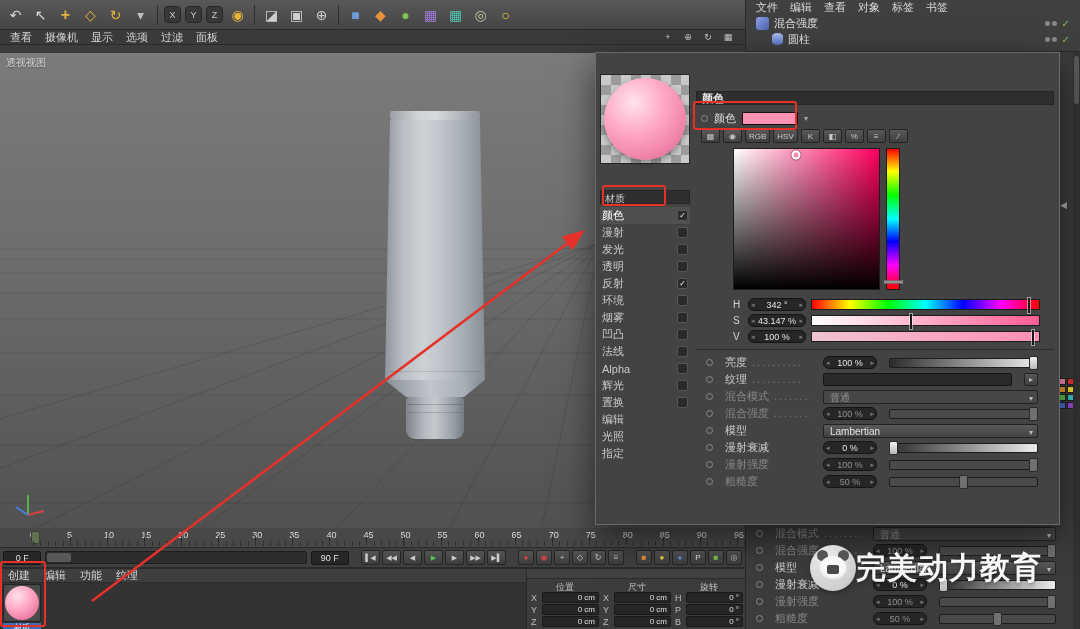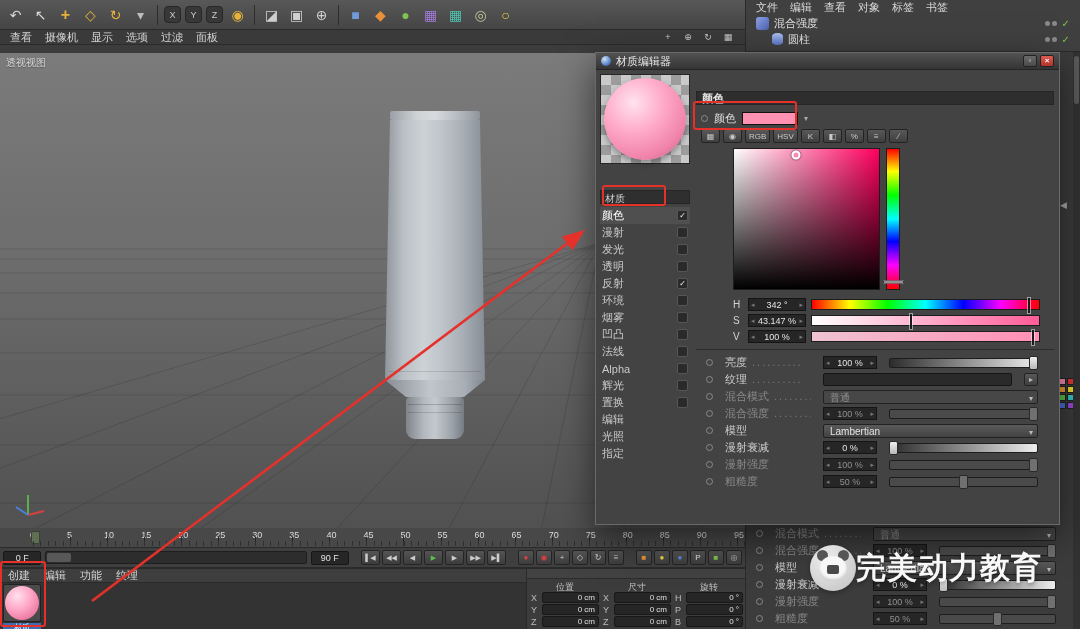--- a/index.html
+++ b/index.html
@@ -160,21 +160,21 @@
   background:linear-gradient(to top,#000,rgba(0,0,0,0)),linear-gradient(to right,#fff,#ff005e)}
 .sv-marker{position:absolute;left:43%;top:4%;width:9px;height:9px;border:2px solid #fff;border-radius:50%;
   box-shadow:0 0 2px #000;transform:translate(-50%,-50%)}
 .hue-strip{position:absolute;left:190px;top:0;width:14px;height:142px;border:1px solid #1d1d1d;
   background:linear-gradient(#f00 0%,#ff0 16%,#0f0 33%,#0ff 50%,#00f 66%,#f0f 83%,#f00 100%)}
 .hue-marker{position:absolute;left:-4px;top:95%;width:21px;height:3px;background:#f2f2f2;
   border:1px solid #333;transform:translateY(-50%)}
 .hsv-rows{margin-top:8px;padding-right:14px}
 .hsv-row{display:flex;align-items:center;height:13px;margin-bottom:3px;padding-left:37px;gap:5px}
 .hsv-label{width:10px;color:#d2d2d2;font-size:10px}
-.spin{height:13px;background:#262626;border:1px solid #151515;border-radius:0;color:#e4e4e4;
+.spin{height:13px;background:#262626;border:1px solid #151515;border-radius:6px;color:#e4e4e4;
   font-size:9px;display:flex;align-items:center;justify-content:center;position:relative;
   padding:0 10px;white-space:nowrap}
 .spin::before{content:"◂";position:absolute;left:2px;font-size:7px;color:#777}
 .spin::after{content:"▸";position:absolute;right:2px;font-size:7px;color:#777}
 .hsv-spin{width:58px;flex:none}
 .bar{flex:1;height:11px;border:1px solid #1d1d1d;position:relative}
 .h-bar{background:linear-gradient(to right,#f00,#ff0,#0f0,#0ff,#00f,#f0f,#f00)}
 .s-bar{background:linear-gradient(to right,#fff,#ff5c97)}
 .v-bar{background:linear-gradient(to right,#efc3d2,#ff8fb4)}
 .bar-marker{position:absolute;top:-2px;width:2px;height:15px;background:#1a1a1a;
@@ -624,30 +624,20 @@
         <span class="p-label">粗糙度</span>
         <span class="spin p-spin">50 %</span>
         <span class="slider">
             <span class="handle at-mid"></span>
           </span>
       </div>
     </div>
   </div>
 
   <div class="me">
-    <div class="me-title">
-      <span class="app-ball"></span>
-      <span>材质编辑器</span>
-      <span class="sp"></span>
-      <span style="display:flex;gap:3px">
-
-      <span class="wbtn"><i>▫</i></span>
-          <span class="wbtn close"><i>×</i></span>
-        </span>
-    </div>
 
     <div class="me-left">
       <div class="preview">
         <span class="ball"></span>
       </div>
       <div class="mat-section">材质</div>
       <div class="chan-list">
 
           <div class="chan selected">
             <span class="cl">颜色</span>

